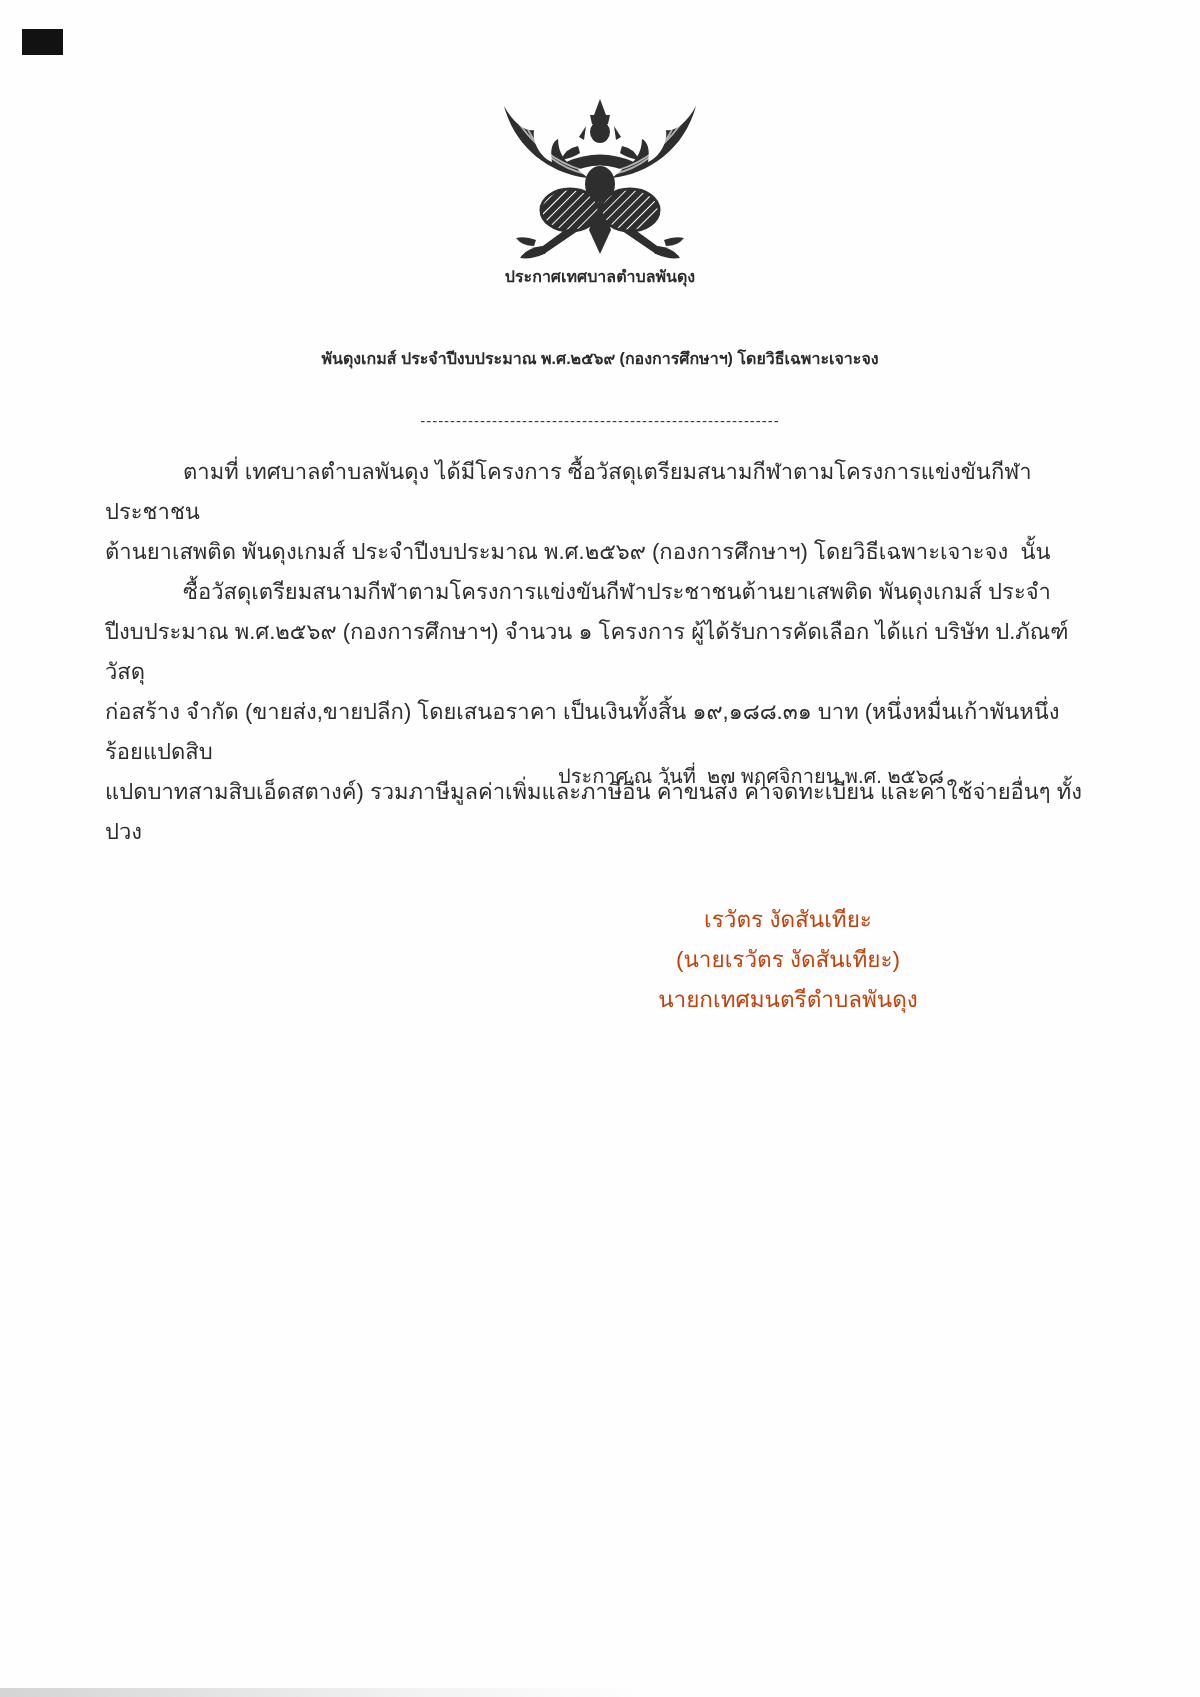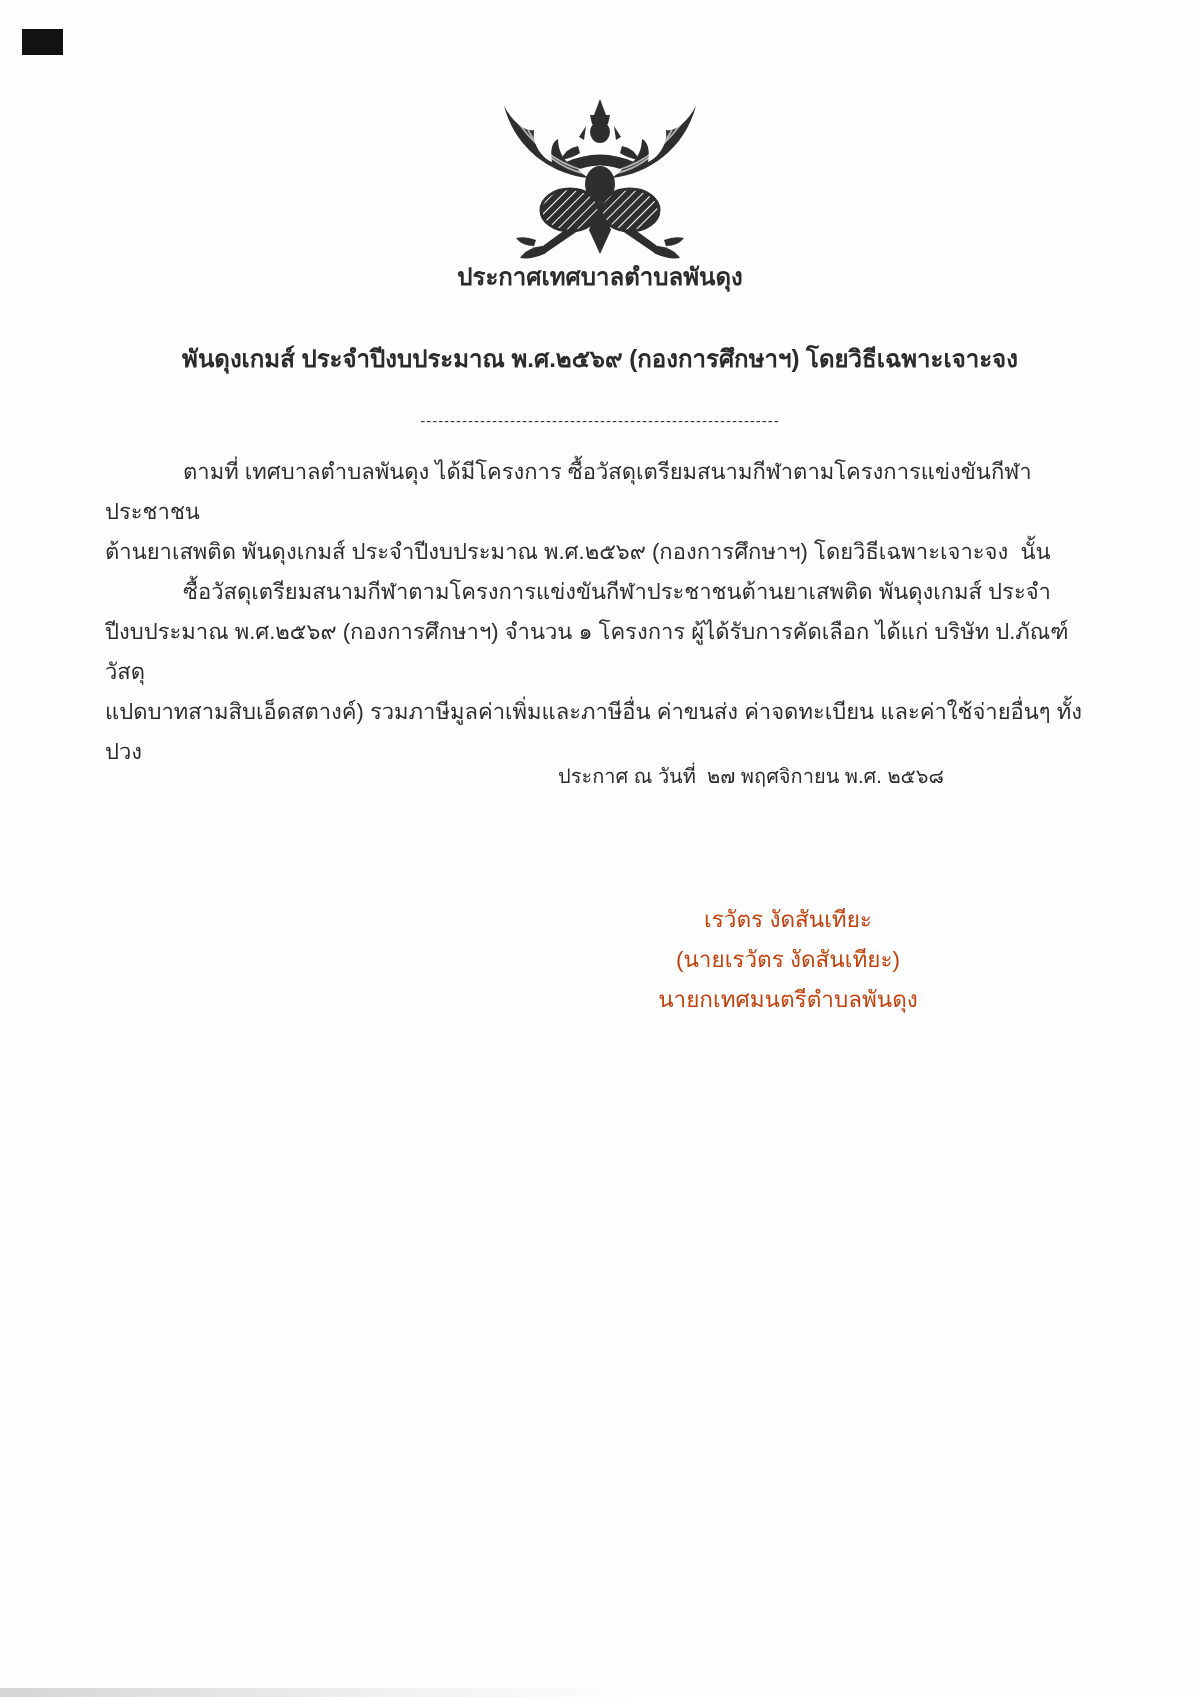--- a/index.html
+++ b/index.html
@@ -27,21 +27,21 @@
     position: absolute;
     left: 490px; top: 98px;
     width: 220px; height: 162px;
   }
 
   .center-line {
     position: absolute;
     left: 0; width: 100%;
     text-align: center;
     font-weight: bold;
-    font-size: 24px;
+    font-size: 16px;
     line-height: 34px;
     color: #2b2b2b;
     white-space: pre-wrap;
   }
   .title-line    { top: 260px; }
   .subject-line1 { top: 302px; }
   .subject-line2 { top: 342px; }
 
   .separator {
     position: absolute;
@@ -159,20 +159,21 @@
 
   <div class="center-line subject-line2">พันดุงเกมส์ ประจำปีงบประมาณ พ.ศ.๒๕๖๙ (กองการศึกษาฯ) โดยวิธีเฉพาะเจาะจง</div>
 
   <div class="separator">------------------------------------------------------------</div>
 
   <div class="doc-body">
     <p class="body-line indent">ตามที่ เทศบาลตำบลพันดุง ได้มีโครงการ ซื้อวัสดุเตรียมสนามกีฬาตามโครงการแข่งขันกีฬาประชาชน</p>
     <p class="body-line">ต้านยาเสพติด พันดุงเกมส์ ประจำปีงบประมาณ พ.ศ.๒๕๖๙ (กองการศึกษาฯ) โดยวิธีเฉพาะเจาะจง  นั้น</p>
     <p class="body-line indent">ซื้อวัสดุเตรียมสนามกีฬาตามโครงการแข่งขันกีฬาประชาชนต้านยาเสพติด พันดุงเกมส์ ประจำ</p>
     <p class="body-line">ปีงบประมาณ พ.ศ.๒๕๖๙ (กองการศึกษาฯ) จำนวน ๑ โครงการ ผู้ได้รับการคัดเลือก ได้แก่ บริษัท ป.ภัณฑ์วัสดุ</p>
+    <p class="body-line">ก่อสร้าง จำกัด (ขายส่ง,ขายปลีก) โดยเสนอราคา เป็นเงินทั้งสิ้น ๑๙,๑๘๘.๓๑ บาท (หนึ่งหมื่นเก้าพันหนึ่งร้อยแปดสิบ</p>
     <p class="body-line">แปดบาทสามสิบเอ็ดสตางค์) รวมภาษีมูลค่าเพิ่มและภาษีอื่น ค่าขนส่ง ค่าจดทะเบียน และค่าใช้จ่ายอื่นๆ ทั้งปวง</p>
   </div>
 
   <div class="date-line">ประกาศ ณ วันที่  ๒๗ พฤศจิกายน พ.ศ. ๒๕๖๘</div>
 
   <div class="signature-block">
     <div class="sig-line">เรวัตร งัดสันเทียะ</div>
     <div class="sig-line">(นายเรวัตร งัดสันเทียะ)</div>
     <div class="sig-line">นายกเทศมนตรีตำบลพันดุง</div>
   </div>

